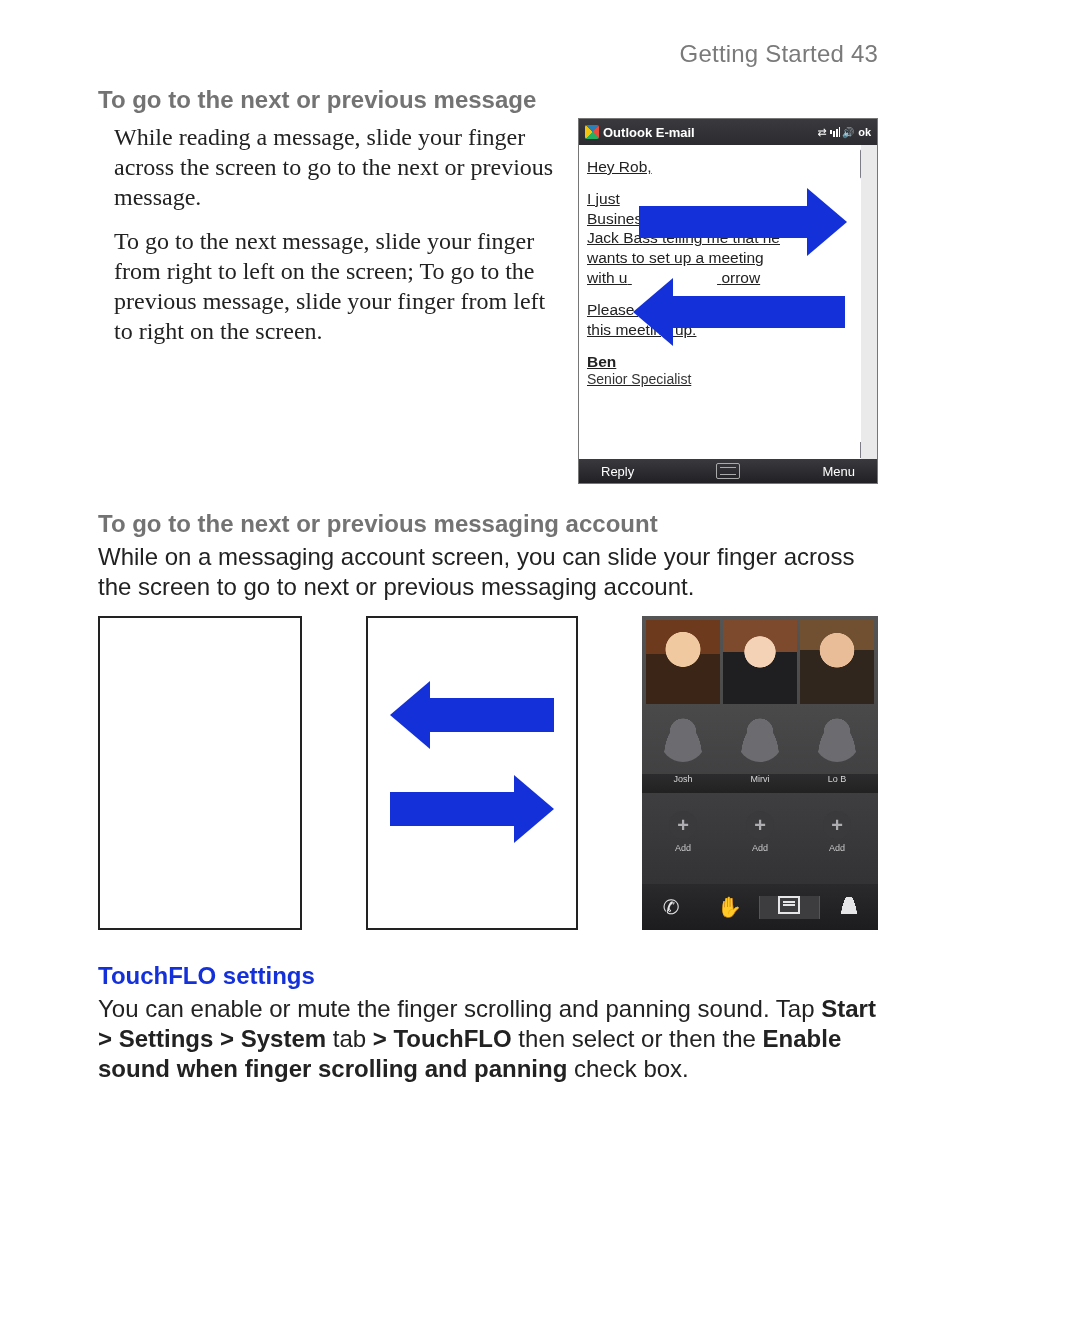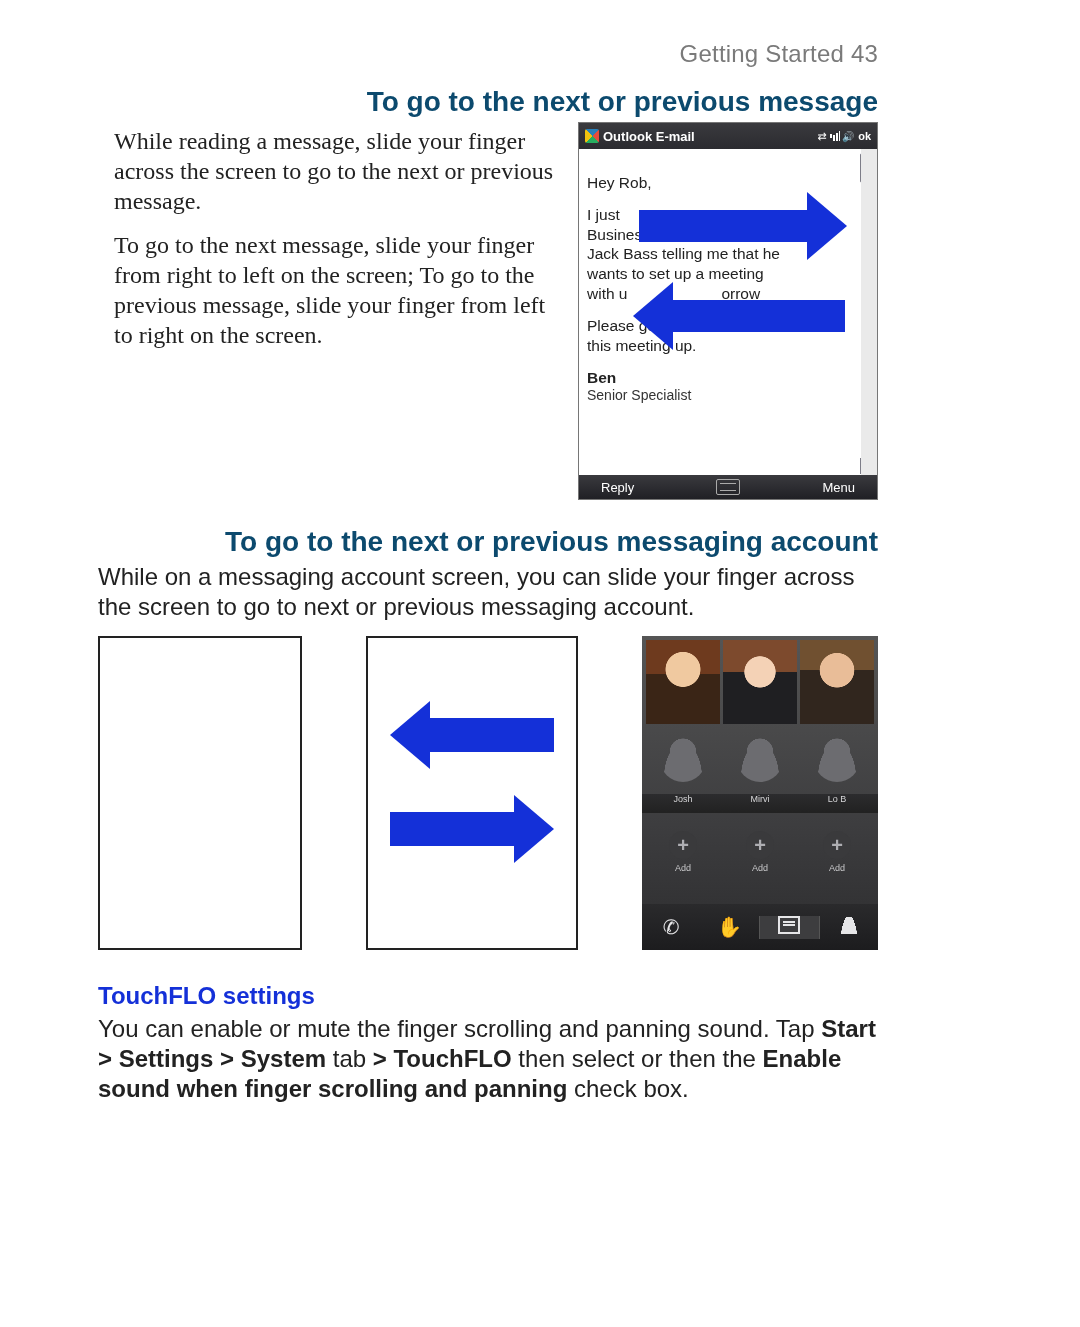--- a/index.html
+++ b/index.html
@@ -16,25 +16,24 @@
     color: #222;
   }
   .runhead {
     text-align: right;
     font-size: 24px;
     color: #7a7a7a;
     margin-bottom: 18px;
     letter-spacing: 0.2px;
   }
   .h3 {
-    color: #0c4a6e;
+    color: #737373;
     font-weight: 700;
-    font-size: 28px;
+    font-size: 24px;
     margin: 0 0 4px 0;
-    text-align: right;
   }
   .h2 {
     color: #1430d8;
     font-weight: 700;
     font-size: 24px;
     margin: 32px 0 2px 0;
   }
   p.body {
     font-size: 24px;
     line-height: 1.25;
@@ -77,27 +76,28 @@
   .eh .sig  { width:10px;height:10px;background:
     linear-gradient(to top,#fff 0 100%) left/2px 4px no-repeat,
     linear-gradient(to top,#fff 0 100%) 3px bottom/2px 6px no-repeat,
     linear-gradient(to top,#fff 0 100%) 6px bottom/2px 8px no-repeat,
     linear-gradient(to top,#fff 0 100%) 9px bottom/2px 10px no-repeat;
   }
   .eh .spk::before{content:"\1F50A";font-size:10px}
   .eh .ok{font-weight:700}
   .ebody {
     position: relative;
-    padding: 24px 8px 0 8px;
+    padding: 12px 8px 0 8px;
     font-size: 15.5px;
     color: #222;
     line-height: 1.28;
     height: 302px;
     overflow: hidden;
     border-right: 16px solid #eaeaea;
+    text-decoration: underline;
   }
   .ebody .para { margin-bottom: 12px; }
   .ebody .sig  { font-weight:700; margin-top:8px;}
   .ebody .sig2 { font-size:14px; color:#333;}
   .escrollthumb{
     position:absolute; right:-15px; top:4px; width:14px; height:28px;
     background:linear-gradient(#cfcfd6,#9a9aa6); border:1px solid #7d7d88;
     border-radius:2px;
   }
   .escrolldn{

